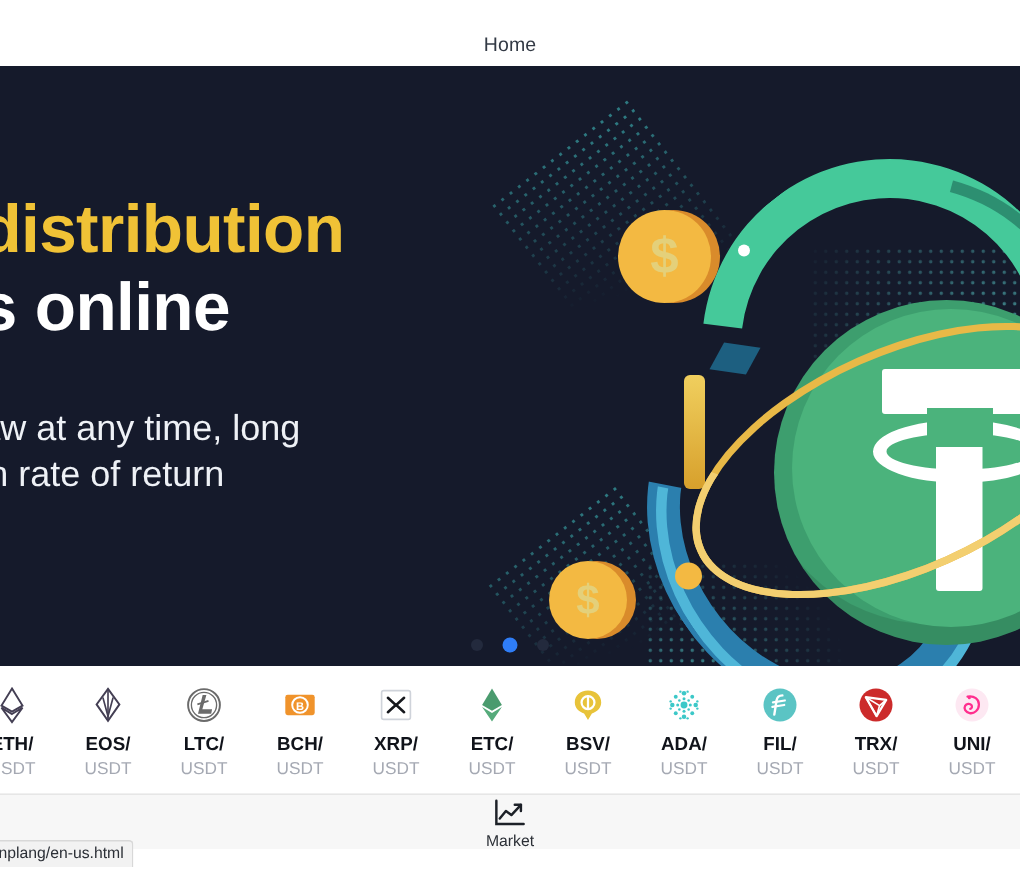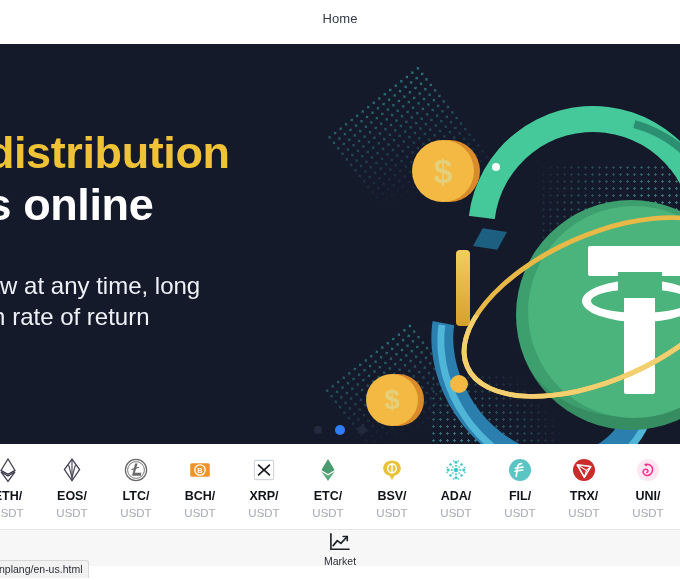--- a/index.html
+++ b/index.html
@@ -8,21 +8,21 @@
     overflow: hidden;
     background: #ffffff;
     font-family: "Liberation Sans", sans-serif;
   }
 
   
   .top-header {
     position: absolute; left: 0; top: 0;
     width: 680px; height: 37px;
     background: #ffffff;
-    display: flex; align-items: center; justify-content: center;
+    display: flex; align-items: flex-end; justify-content: center;
   }
   .top-header-title {
     font-size: 13px; color: #333a45; letter-spacing: .1px;
   }
   .top-header-rule {
     position: absolute; left: 0; top: 37px; width: 680px; height: 7px;
     background: #ffffff;
   }
 
   

